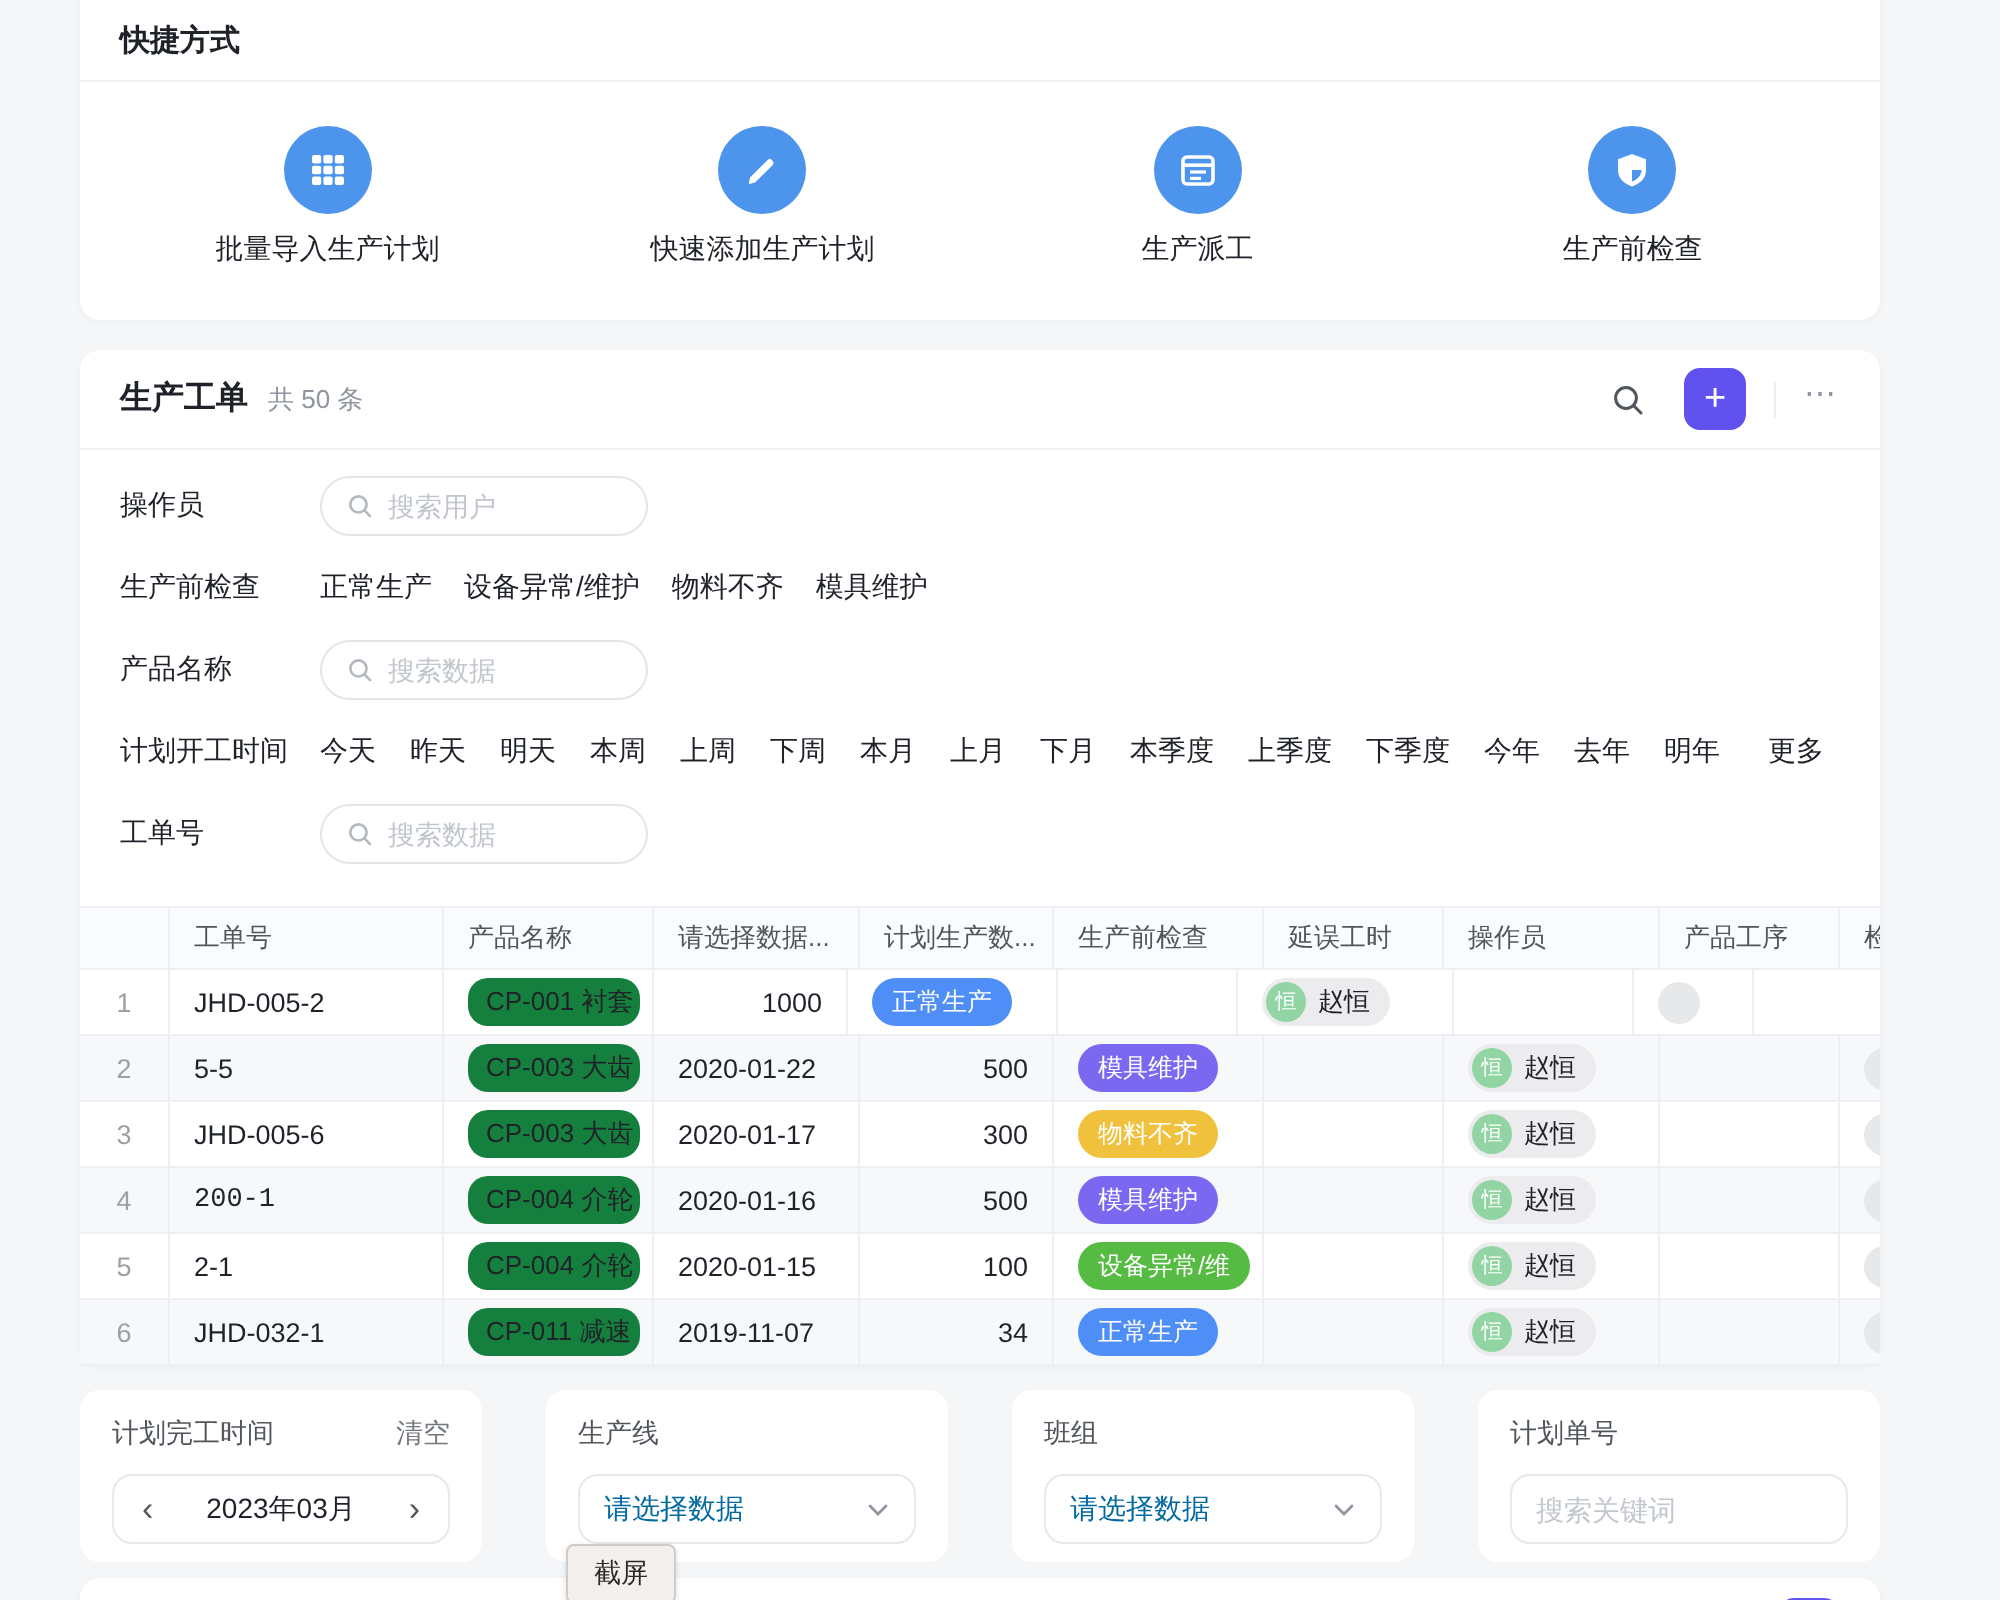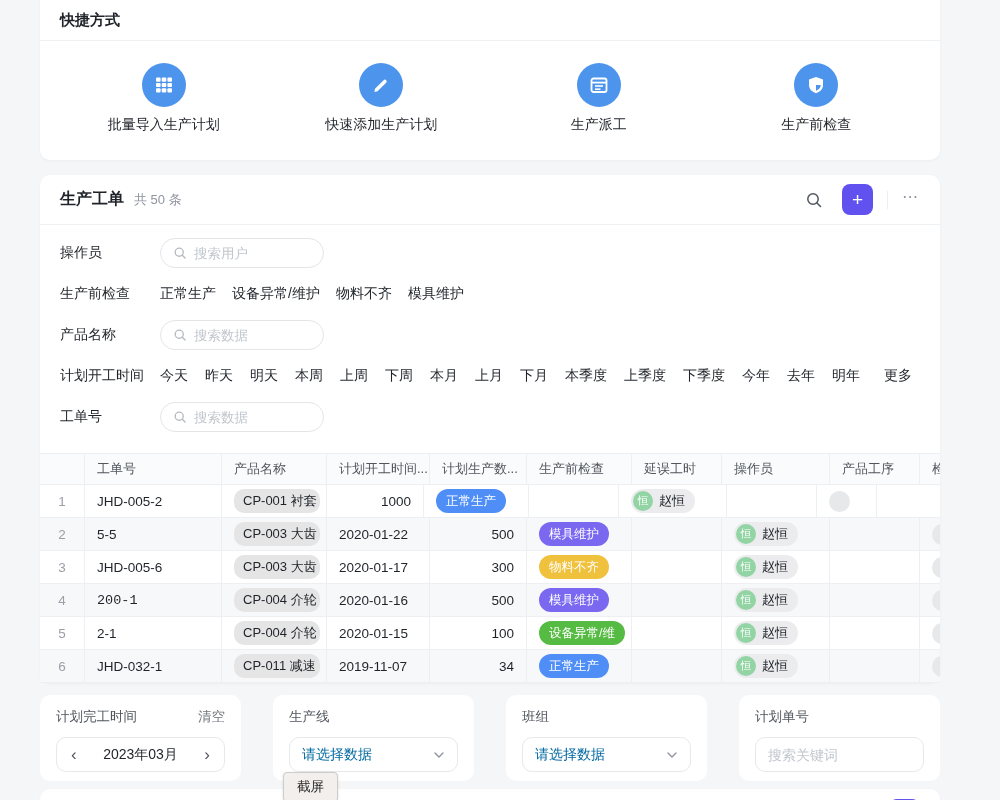--- a/index.html
+++ b/index.html
@@ -69,21 +69,21 @@
   .t-row { display:flex; width:920px; border-bottom:1px solid #edeff2; height:33px; align-items:stretch; }
   .t-head { background:#fafbfc; border-top:1px solid #edeff2; height:32px; color:#51565d; font-size:13px; }
   .t-body .t-row:nth-child(even) { background:#f7f8fa; }
   .t-cell {
     border-right:1px solid #edeff2; display:flex; align-items:center;
     padding:0 12px; overflow:hidden; white-space:nowrap; flex:none;
   }
   .t-cell.num { justify-content:flex-end; }
   .t-cell.idx { color:#9aa0a6; justify-content:center; padding:0 4px; }
   .pill {
-    background:#e5e5e5; border-radius:10px; padding:3px 9px; font-size:13px;
+    background:#15803d; border-radius:10px; padding:3px 9px; font-size:13px;
     max-width:86px; overflow:hidden; white-space:nowrap; flex:none;
   }
   .badge {
     color:#fff; font-size:12.5px; border-radius:999px; padding:3.5px 10px; white-space:nowrap;
   }
   .operator-pill {
     display:flex; align-items:center; background:#ececee; border-radius:999px;
     padding:2px 10px 2px 2px; gap:6px;
   }
   .avatar { width:20px; height:20px; border-radius:50%; background:#92d4a4; color:#fff;
@@ -257,21 +257,21 @@
           <input placeholder="搜索数据" style="">
         </span>
       </div>
     </div>
 
     <div class="table">
       <div class="t-row t-head">
           <div class="t-cell" style="width: 45px;"></div>
           <div class="t-cell" style="width: 137px;">工单号</div>
           <div class="t-cell" style="width: 105px;">产品名称</div>
-          <div class="t-cell" style="width: 103px;">计划开工时间...</div>
+          <div class="t-cell" style="width: 103px;">请选择数据...</div>
           <div class="t-cell" style="width: 97px;">计划生产数...</div>
           <div class="t-cell" style="width: 105px;">生产前检查</div>
           <div class="t-cell" style="width: 90px;">延误工时</div>
           <div class="t-cell" style="width: 108px;">操作员</div>
           <div class="t-cell" style="width: 90px;">产品工序</div>
           <div class="t-cell" style="width: 60px;">检验</div>
         </div>
       <div class="t-body">
           <div class="t-row">
             <div class="t-cell idx" style="width: 45px;">1</div>

